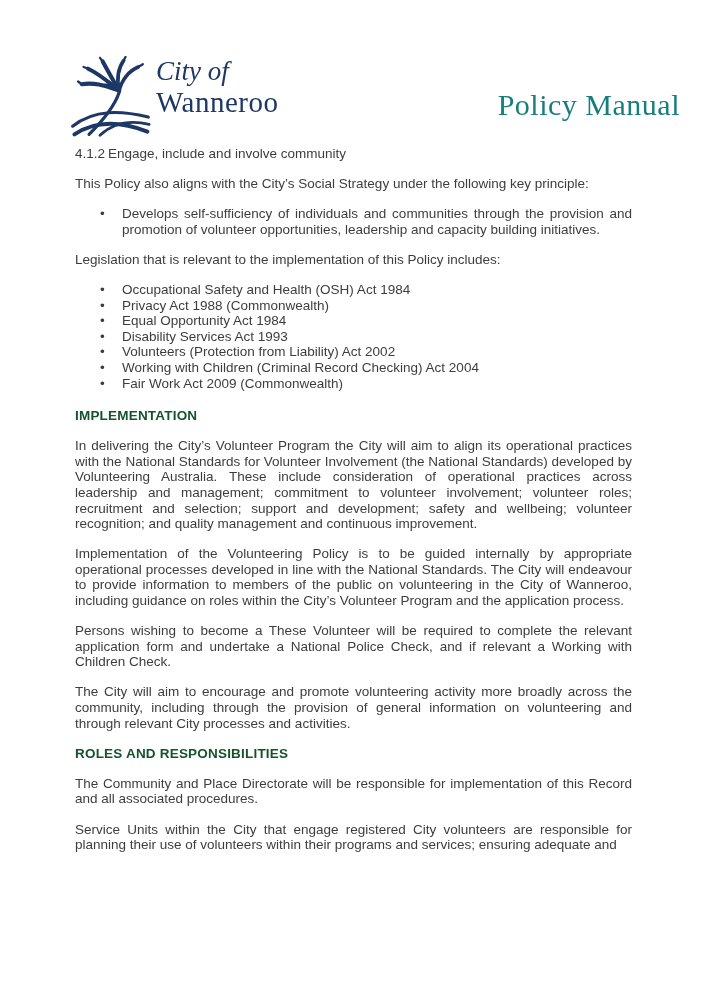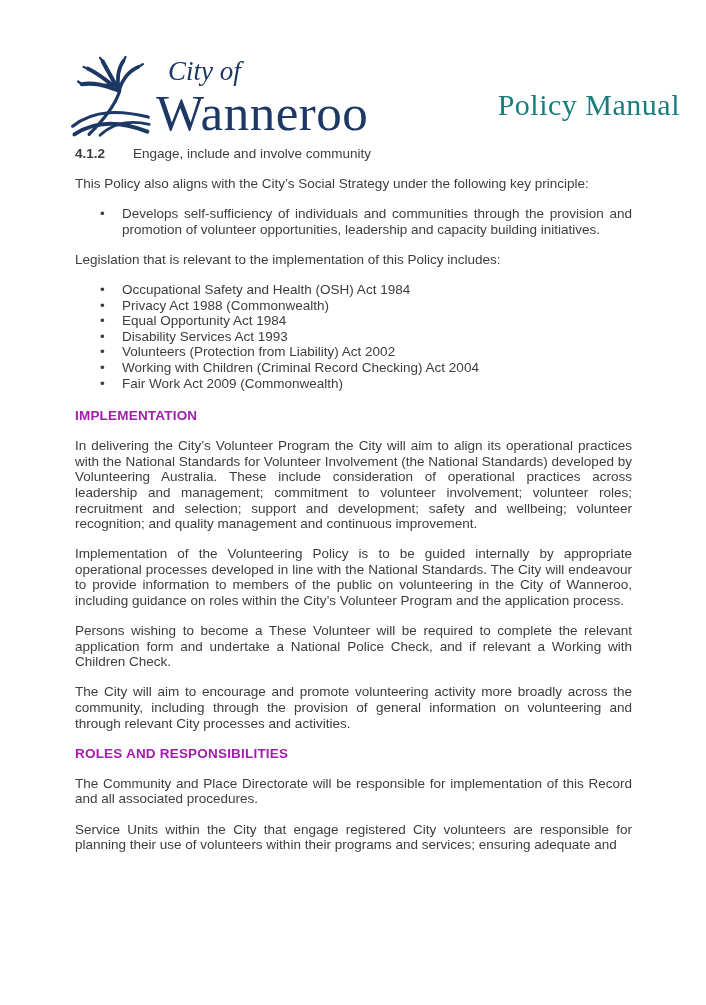--- a/index.html
+++ b/index.html
@@ -13,50 +13,50 @@
     overflow:hidden;
   }
   
   .header{position:absolute;top:56px;left:68px;right:26px;height:85px;}
   .logo{display:flex;align-items:flex-start;}
   .logo-icon{width:84px;height:82px;flex:0 0 auto;}
   .logo-text{margin-left:4px;color:var(--navy);line-height:1;}
   .logo-line1{
     font-family:"Liberation Serif", serif;
     font-style:italic;font-size:27px;
-    margin-top:2px;margin-left:12px;
+    margin-top:2px;
   }
   .logo-line2{
     font-family:"Liberation Serif", serif;
-    font-size:51px;letter-spacing:0.5px;
+    font-size:29px;letter-spacing:0.5px;
     margin-top:3px;
   }
   .doc-title{
     position:absolute;top:32px;right:0;
     font-family:"Liberation Serif", serif;
     font-size:30px;color:var(--teal);
     letter-spacing:0.5px;
   }
   
   .content{
     position:absolute;top:146px;left:75px;width:557px;
     font-size:13.5px;line-height:15.6px;
   }
   .content p{margin:0 0 14.5px 0;text-align:justify;}
   .section-line{white-space:nowrap;text-align:left !important;}
-  .section-num{display:inline-block;margin-right:28px;font-weight:bold;}
+  .section-num{display:inline-block;margin-right:3px;}
   .bullets{margin:0 0 14.5px 0;}
   .bullet-row{display:flex;padding-left:25px;text-align:justify;}
   .bullet-dot{flex:0 0 22px;}
   .bullet-text{flex:1;text-align:justify;}
   .legislation .bullet-text{text-align:left;}
   .legislation{margin:0 0 17px 0;}
   h3.doc-heading{
     font-size:13.5px;margin:0 0 14.5px 0;
-    font-weight:bold;color:#a21caf;letter-spacing:0.2px;
+    font-weight:bold;color:#14532d;letter-spacing:0.2px;
   }
 </style>
 </head>
 <body>
 
 <div class="page">
 
   <div class="header">
     <div class="logo">
       <svg class="logo-icon" viewBox="0 0 90 90" fill="none" stroke="#1d3865" stroke-linecap="round">

